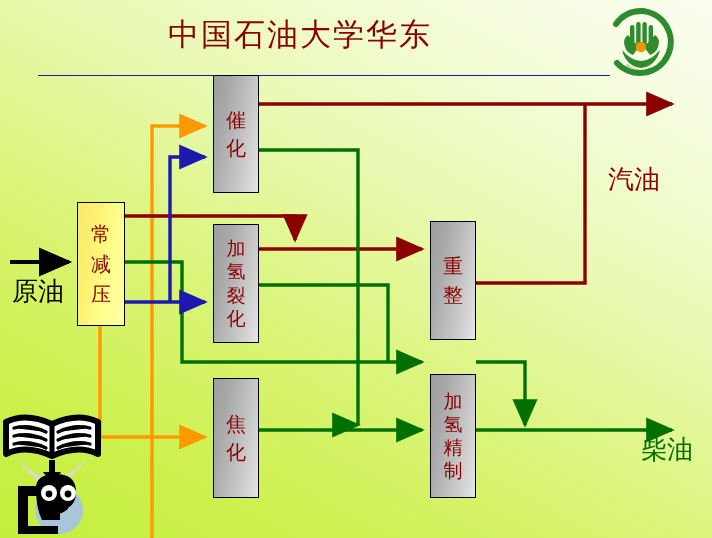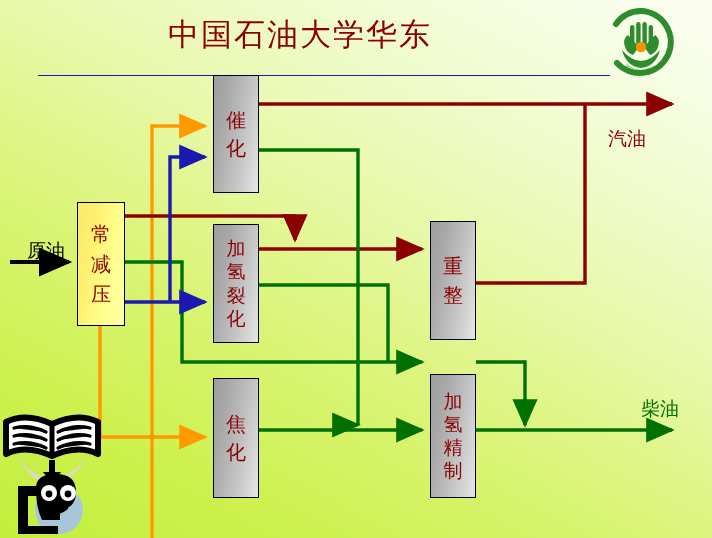--- a/index.html
+++ b/index.html
@@ -41,24 +41,25 @@
     position:absolute;border:1.5px solid #000;
     background:linear-gradient(100deg,#fbe96b 0%,#fdf06f 30%,#ffff8c 65%,#ffffa8 100%);
     color:#8B0000;text-align:center;
     font-family:"DejaVu Serif","Liberation Serif",serif;
     font-size:20px;line-height:1.5;
     display:flex;flex-direction:column;align-items:center;justify-content:center;
     box-sizing:border-box;
   }
   
   .iolabel{
-    position:absolute;font-size:19px;white-space:nowrap;
-    font-family:"DejaVu Serif","Liberation Serif",serif;
-  }
-  #lbl-crude{left:27px;top:238px;color:#000;}
+    position:absolute;font-size:26px;white-space:nowrap;
+    font-family:"DejaVu Serif","Liberation Serif",serif;
+    margin-top:36px;
+  }
+  #lbl-crude{left:12px;top:238px;color:#000;}
   #lbl-gasoline{left:608px;top:126px;color:#8B0000;}
   #lbl-diesel{left:641px;top:396px;color:#007000;}
   
   #pipes{position:absolute;left:0;top:0;width:712px;height:538px;}
   
   #clipart{position:absolute;left:2px;top:408px;width:104px;height:128px;}
 </style>
 </head>
 <body>
 

